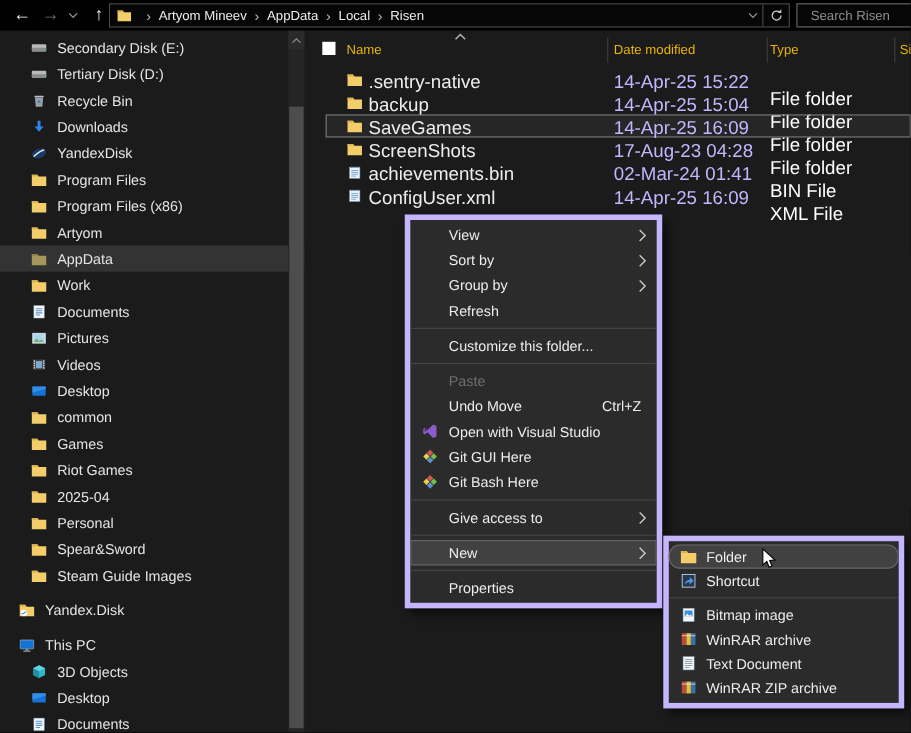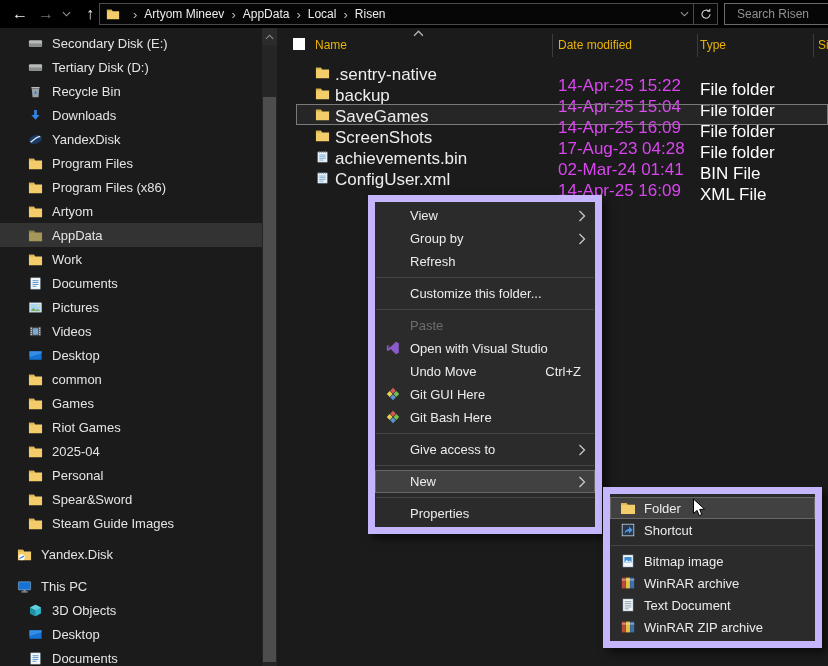--- a/index.html
+++ b/index.html
@@ -48,29 +48,29 @@
   .hdr-date { position:absolute; left:281px; top:10px; }
   .hdr-type { position:absolute; left:423px; top:10px; }
   .hdr-size { position:absolute; left:541px; top:10px; }
   .hdr-sep { position:absolute; top:6px; width:1px; height:23px; background:#3c3c3c; }
   .hs1 { left:275px; } .hs2 { left:420px; } .hs3 { left:536px; }
 
   .frow { position:relative; height:21px; font-size:17px; color:#ededed; }
   .sel-rect { position:absolute; left:19px; right:0; top:0; bottom:0; border:1px solid #7a7a7a; background:rgba(255,255,255,0.05); }
   .f-ic { position:absolute; left:38px; top:3px; width:15px; height:15px; }
   .f-name { position:absolute; left:58px; top:3px; }
-  .f-date { position:absolute; left:281px; top:14px; color:#d946ef; }
+  .f-date { position:absolute; left:281px; top:3px; color:#c4b5fd; }
   .f-type { position:absolute; left:423px; top:18px; color:#ffffff; }
 
   
-  .cmenu { position:absolute; background:#2b2b2b; border:7px solid #c4b5fd; box-shadow:5px 5px 8px rgba(0,0,0,0.55); color:#ececec; font-size:13px; }
+  .cmenu { position:absolute; background:#2b2b2b; border:5px solid #c4b5fd; box-shadow:5px 5px 8px rgba(0,0,0,0.55); color:#ececec; font-size:13px; }
   .menu-main { left:368px; top:195px; width:234px; padding:2px 0; }
   .menu-sub  { left:603px; top:487px; width:219px; padding:3px 0; }
   .mi { position:relative; height:23px; display:flex; align-items:center; }
-  .menu-sub .mi { height:22px; }
+  .menu-sub .mi { height:22px;border-radius:10px; }
   .mi-label { margin-left:35px; white-space:nowrap; }
   .menu-sub .mi-label { margin-left:34px; }
   .mic { position:absolute; left:10px; top:3px; width:16px; height:16px; }
   .menu-sub .mic { left:10px; }
   .mi-shortcut { position:absolute; right:14px; }
   .mi-chevron { position:absolute; right:9px; top:6px; color:#c3cbd1; }
   .mi.disabled { color:#6d6d6d; }
   .mi.hl { background:#414141; outline:1px solid #666666; outline-offset:-1px; }
   .msep { height:1px; background:#454545; margin:4px 1px; }
 
@@ -564,45 +564,51 @@
   </div>
 
   <div class="cmenu menu-main">
     <div class="mi">
         <span class="mi-label">View</span>
         <svg class="mi-chevron icon-svg" width="8" height="12">
           <use href="#i-chev"></use>
         </svg>
       </div>
     <div class="mi">
+        <span class="mi-label">Sort by</span>
+        <svg class="mi-chevron icon-svg" width="8" height="12">
+          <use href="#i-chev"></use>
+        </svg>
+      </div>
+    <div class="mi">
         <span class="mi-label">Group by</span>
         <svg class="mi-chevron icon-svg" width="8" height="12">
           <use href="#i-chev"></use>
         </svg>
       </div>
     <div class="mi">
         <span class="mi-label">Refresh</span>
       </div>
     <div class="msep"></div>
     <div class="mi">
         <span class="mi-label">Customize this folder...</span>
       </div>
     <div class="msep"></div>
     <div class="mi disabled">
         <span class="mi-label">Paste</span>
       </div>
     <div class="mi">
-        <svg class="mic">
-          <use href="#i-vs" xlink:href="#i-vs"></use>
-        </svg>
-        <span class="mi-label">Open with Visual Studio</span>
-      </div>
-    <div class="mi">
         <span class="mi-label">Undo Move</span>
         <span class="mi-shortcut">Ctrl+Z</span>
+      </div>
+    <div class="mi">
+        <svg class="mic">
+          <use href="#i-vs" xlink:href="#i-vs"></use>
+        </svg>
+        <span class="mi-label">Open with Visual Studio</span>
       </div>
     <div class="mi">
         <svg class="mic">
           <use href="#i-git" xlink:href="#i-git"></use>
         </svg>
         <span class="mi-label">Git GUI Here</span>
       </div>
     <div class="mi">
         <svg class="mic">
           <use href="#i-git" xlink:href="#i-git"></use>

